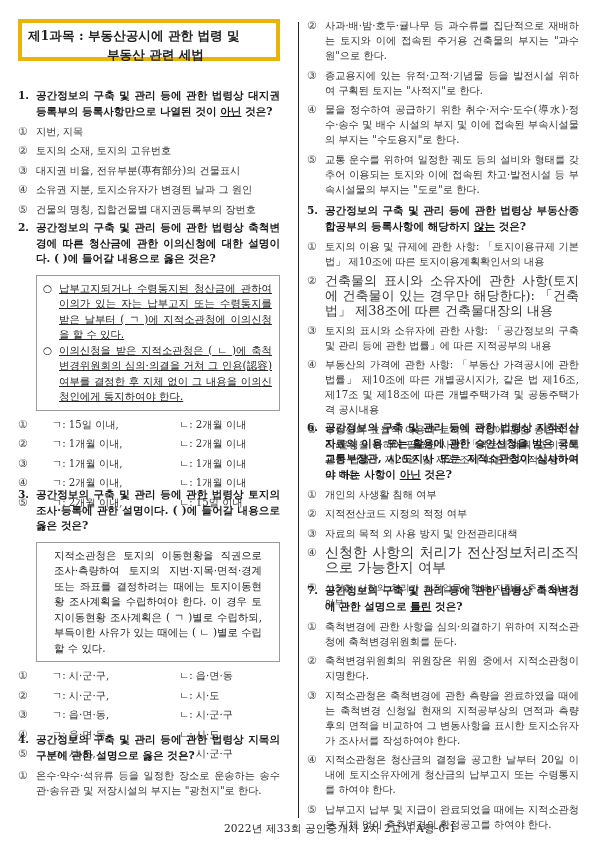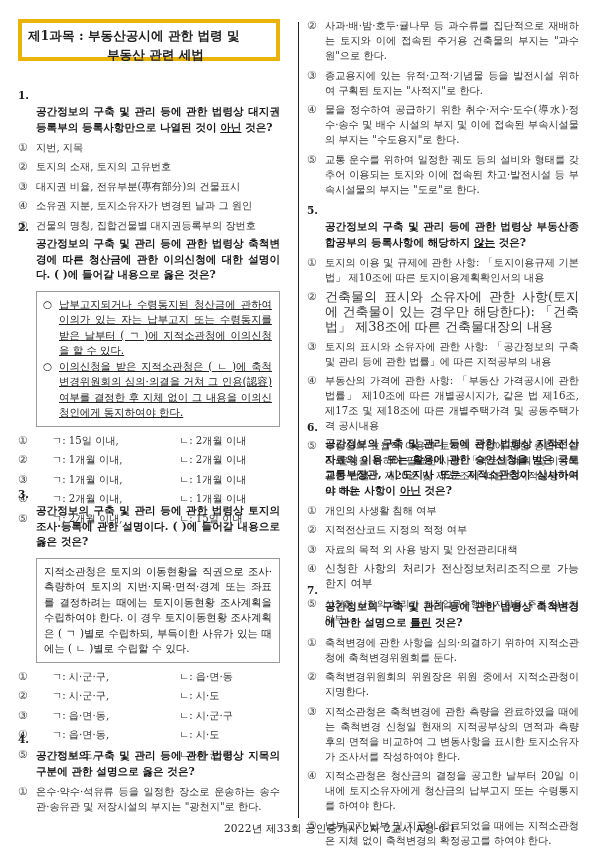--- a/index.html
+++ b/index.html
@@ -20,21 +20,21 @@
   }
   .title-box .l1 { position: absolute; left: 6px; top: 5px; white-space: nowrap; }
   .title-box .l2 { position: absolute; left: 85px; top: 24px; white-space: nowrap; }
 
   .q { position: absolute; }
   .q-stem {
     font-weight: bold; line-height: 15.5px; font-size: 10.6px;
     display: flex; text-align: justify;
   }
   .q-num { width: 18px; flex: none; }
-  .q-text { flex: 1; margin-top: 16px; }
+  .q-text { flex: 1; }
   .q-text .ul { text-decoration: underline; }
 
   .opt { display: flex; line-height: 15px; margin-top: 4.5px; color: #333; }
   .opt-mark { width: 18px; flex: none; font-size: 11px; color: #444; }
   .opt-text { flex: 1; text-align: justify; }
   .opt-pair { display: flex; }
   .opt-pair .a { width: 127px; margin-left: 16px; }
 
   .box {
     border: 1px solid #9a9a9a; box-sizing: border-box;
@@ -139,21 +139,21 @@
         </span>
       </div>
   </div>
 </div>
 
 <div class="q" style="left:18px; top:487px; width:262px;">
   <div class="q-stem">
     <span class="q-num">3.</span>
     <span class="q-text">공간정보의 구축 및 관리 등에 관한 법령상 토지의 조사·등록에 관한 설명이다. (   )에 들어갈 내용으로 옳은 것은?</span>
   </div>
-  <div class="box" style="margin:8px 0 0 18px; padding:5px 7px;">지적소관청은 토지의 이동현황을 직권으로 조사·측량하여 토지의 지번·지목·면적·경계 또는 좌표를 결정하려는 때에는 토지이동현황 조사계획을 수립하여야 한다. 이 경우 토지이동현황 조사계획은 ( ㄱ )별로 수립하되, 부득이한 사유가 있는 때에는 ( ㄴ )별로 수립할 수 있다.</div>
+  <div class="box" style="margin:8px 0 0 18px; padding:5px 17px;">지적소관청은 토지의 이동현황을 직권으로 조사·측량하여 토지의 지번·지목·면적·경계 또는 좌표를 결정하려는 때에는 토지이동현황 조사계획을 수립하여야 한다. 이 경우 토지이동현황 조사계획은 ( ㄱ )별로 수립하되, 부득이한 사유가 있는 때에는 ( ㄴ )별로 수립할 수 있다.</div>
   <div style="margin-top:6px;">
     <div class="opt">
         <span class="opt-mark">①</span>
         <span class="opt-pair">
           <span class="a">ㄱ: 시·군·구,</span>
           <span>ㄴ: 읍·면·동</span>
         </span>
       </div>
     <div class="opt">
         <span class="opt-mark">②</span>
@@ -255,21 +255,21 @@
   <div class="opt">
       <span class="opt-mark">②</span>
       <span class="opt-text">지적전산코드 지정의 적정 여부</span>
     </div>
   <div class="opt">
       <span class="opt-mark">③</span>
       <span class="opt-text">자료의 목적 외 사용 방지 및 안전관리대책</span>
     </div>
   <div class="opt">
       <span class="opt-mark">④</span>
-      <span class="opt-text" style="font-size:11px;">신청한 사항의 처리가 전산정보처리조직으로 가능한지 여부</span>
+      <span class="opt-text" style="font-size:14px;">신청한 사항의 처리가 전산정보처리조직으로 가능한지 여부</span>
     </div>
   <div class="opt">
       <span class="opt-mark">⑤</span>
       <span class="opt-text" style="font-size:9.4px;">신청한 사항의 처리가 지적업무수행에 지장을 주지 않는지 여부</span>
     </div>
 </div>
 
 <div class="q" style="left:307px; top:583px; width:272px;">
   <div class="q-stem">
     <span class="q-num">7.</span>

